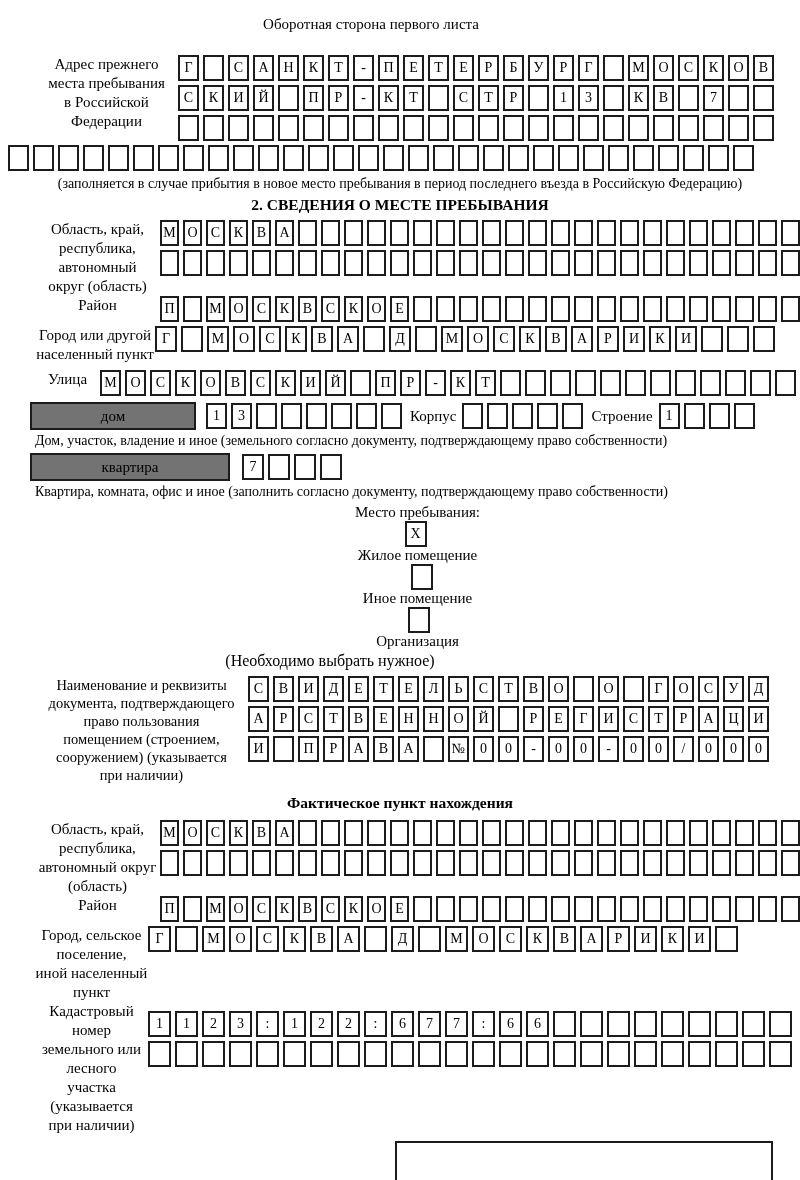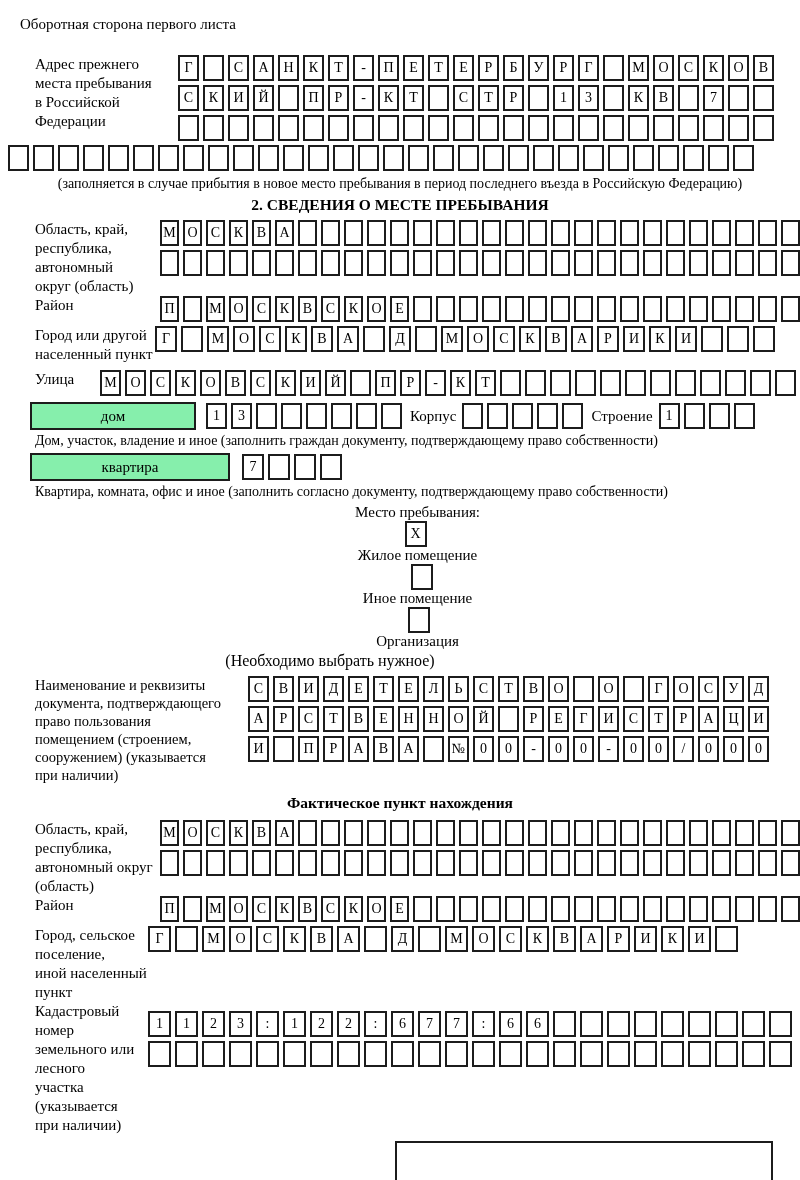--- a/index.html
+++ b/index.html
@@ -1,23 +1,23 @@
 <!DOCTYPE html>
 <html><head>
 <meta charset="utf-8">
 <style>
   * { margin:0; padding:0; box-sizing:border-box; }
   html,body { width:800px; height:1180px; background:#ffffff; overflow:hidden;
     font-family:"Liberation Serif","DejaVu Serif",serif; color:#000; }
   .page { position:relative; width:800px; height:1180px; padding-top:16px; }
 
-  .hdr-note { text-align:left; padding-right:58px; font-size:15px; margin-bottom:22px;margin-left:20px; }
+  .hdr-note { text-align:center; padding-right:58px; font-size:15px; margin-bottom:22px; }
 
   .formline { display:flex; align-items:flex-start; }
-  .label { font-size:15px; line-height:19px; white-space:pre-line; flex-shrink:0; padding-left:35px; }
+  .label { font-size:15px; line-height:19px; white-space:pre-line; flex-shrink:0; padding-left:35px;text-align:center; }
   .lbl-prev   { width:178px; }
   .lbl-region { width:160px; }
   .lbl-city1  { width:155px; }
   .lbl-street { width:100px; }
   .lbl-doc    { width:248px; font-size:14.5px; line-height:18px; }
   .lbl-r3     { width:148px; }
 
   .rows-col { display:flex; flex-direction:column; }
 
   .boxrow { display:flex; gap:4px; margin-bottom:4px; }
@@ -30,21 +30,21 @@
   .cw23 .cell { width:23px; }
 
   .fullrow { margin-left:8px; }
 
   .caption { font-size:14px; line-height:17px; text-align:center; margin-bottom:2px; }
   .caption-left { font-size:14px; line-height:17px; padding-left:35px; margin:1px 0 4px 0; }
 
   .sec-title { text-align:center; font-weight:bold; font-size:15.5px; margin:4px 0 6px 0; }
 
   .widebox { border:2px solid #1c1c1c; height:28px; display:flex; align-items:center;
-             justify-content:center; font-size:15px; background:#86efac; flex-shrink:0; }
+             justify-content:center; font-size:15px; background:#737373; flex-shrink:0; }
   .houserow { display:flex; align-items:center; margin:2px 0 2px 30px; gap:0; }
   .inline-lbl { font-size:15px; padding:0 6px 0 8px; white-space:nowrap; }
 
   .stayrow { display:flex; align-items:center; margin:4px 0 2px 35px; font-size:15px;flex-direction:column; }
   .chk { border:2px solid #1c1c1c; width:22px; height:26px; display:flex; align-items:center;
          justify-content:center; font-size:14px; margin:0 14px 0 10px; flex-shrink:0; }
   .stay-note { width:660px; text-align:center; font-size:16px; margin:2px 0 6px 0; }
 
   .act-title { text-align:center; font-weight:bold; font-size:15.5px; margin:10px 0 8px 0; }
   .act-notes { text-align:center; font-size:14px; line-height:19px; white-space:pre-line; margin-bottom:6px; }
@@ -376,21 +376,21 @@
         <span class="cell"></span>
       </div>
     <div class="inline-lbl">Строение</div>
     <div class="boxrow cw21" style="margin-bottom:0;">
         <span class="cell">1</span>
         <span class="cell"></span>
         <span class="cell"></span>
         <span class="cell"></span>
       </div>
   </div>
-  <div class="caption-left">Дом, участок, владение и иное (заполнить граждан документу, подтверждающему право собственности)</div>
+  <div class="caption-left">Дом, участок, владение и иное (земельного согласно документу, подтверждающему право собственности)</div>
 
   <div class="houserow">
     <div class="widebox" style="width:200px;">квартира</div>
     <div style="width:12px;"></div>
     <div class="boxrow cw22" style="margin-bottom:0;">
         <span class="cell">7</span>
         <span class="cell"></span>
         <span class="cell"></span>
         <span class="cell"></span>
       </div>

